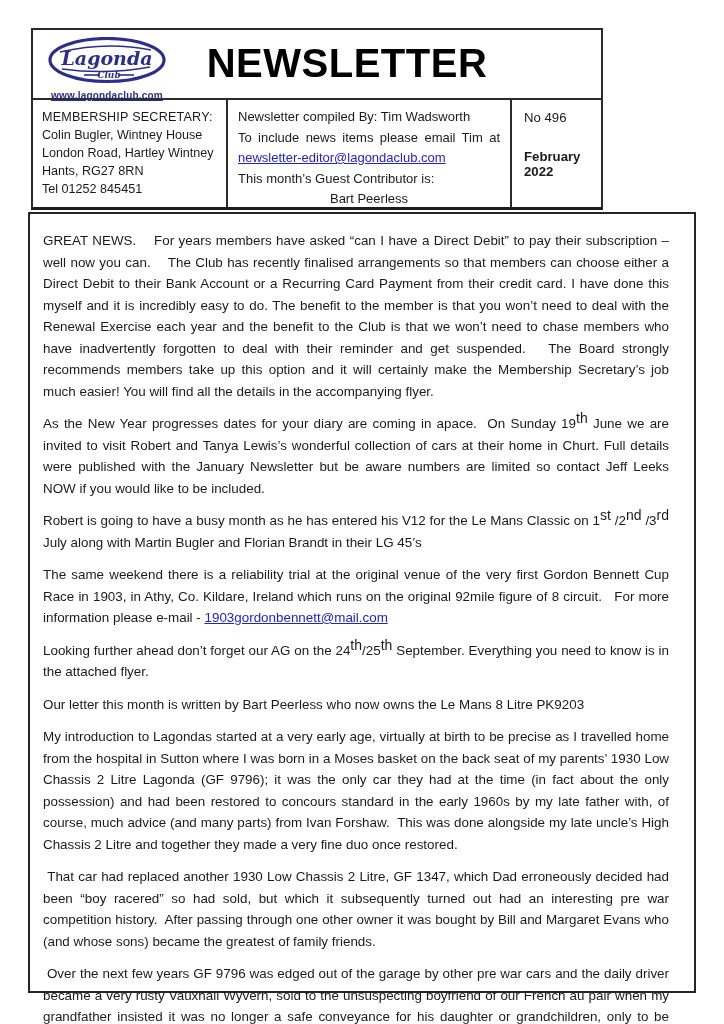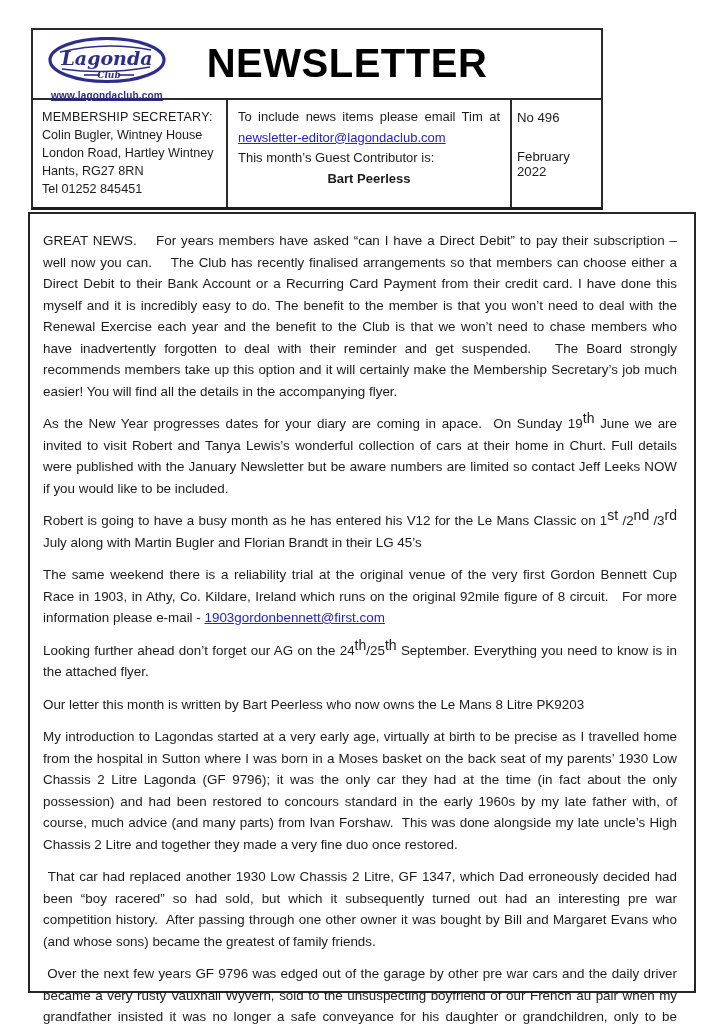--- a/index.html
+++ b/index.html
@@ -52,40 +52,40 @@
   .info-row {
     display: flex;
     border: 2px solid #2b2b2b;
     border-bottom: 3px solid #1c1c1c;
     height: 112px;
     background: #fff;
   }
   .cell { padding: 8px 9px; }
   .cell-membership { width: 193px; font-size: 12.6px; line-height: 18px; }
   .cell-editor { width: 284px; border-left: 2px solid #2b2b2b; font-size: 13px; line-height: 20.5px; padding: 7px 10px; }
-  .cell-issue { flex: 1; border-left: 2px solid #2b2b2b; font-size: 13.2px; padding: 10px 5px; }
+  .cell-issue { flex: 1; border-left: 2px solid #2b2b2b; font-size: 13.2px; padding: 10px 12px; }
 
   .membership-heading { letter-spacing: 0.2px; }
   .email-line { margin-top: 10px; }
   .email-label { font-weight: bold; }
   .link { color: #2222cc; text-decoration: underline; cursor: pointer; }
   .justify-last { text-align: justify; text-align-last: justify; }
-  .contributor { font-weight: bold; text-align: center; }
-  .issue-date { font-weight: normal; margin-top: 24px; }
+  .contributor { font-weight: normal; text-align: center; }
+  .issue-date { font-weight: bold; margin-top: 24px; }
 
   
   .body-box {
     position: absolute; left: 28px; top: 212px;
     width: 668px; height: 781px;
     border: 2px solid #262626;
     padding: 16px 13px 0 13px;
     background: #fff;
   }
   .para {
-    margin: 0 4px 11px 0;
+    margin: 0 12px 11px 0;
     text-align: justify;
     font-size: 13.4px;
     line-height: 21.5px;
   }
   .para sup { font-size: 14px; line-height: 0; vertical-align: super; }
 </style>
 </head>
 <body>
 
 <div class="header-wrap">
@@ -112,38 +112,39 @@
       <div>London Road, Hartley Wintney</div>
       <div>Hants, RG27 8RN</div>
       <div>Tel 01252 845451</div>
       <div class="email-line">
         <span class="email-label">email:</span>
         <a class="link" href="#">admin@lagondaclub.com</a>
       </div>
     </div>
 
     <div class="cell cell-editor">
+      <div>Newsletter compiled By:  Tim Wadsworth</div>
       <div class="justify-last">To include news items please email Tim at</div>
       <div><a class="link" href="#">newsletter-editor@lagondaclub.com</a></div>
       <div>This month’s Guest Contributor is:</div>
       <div class="contributor">Bart Peerless</div>
     </div>
 
     <div class="cell cell-issue">
       <div>No 496</div>
       <div class="issue-date">February 2022</div>
     </div>
   </div>
 </div>
 
 <div class="body-box">
   <div>
       <p class="para"><span>GREAT NEWS.&nbsp;&nbsp;&nbsp; For years members have asked “can I have a Direct Debit” to pay their subscription – well now you can.&nbsp;&nbsp;&nbsp; The Club has recently finalised arrangements so that members can choose either a Direct Debit to their Bank Account or a Recurring Card Payment from their credit card. I have done this myself and it is incredibly easy to do. The benefit to the member is that you won’t need to deal with the Renewal Exercise each year and the benefit to the Club is that we won’t need to chase members who have inadvertently forgotten to deal with their reminder and get suspended.&nbsp;&nbsp; The Board strongly recommends members take up this option and it will certainly make the Membership Secretary’s job much easier! You will find all the details in the accompanying flyer.</span></p>
       <p class="para"><span>As the New Year progresses dates for your diary are coming in apace.&nbsp; On Sunday 19</span><sup>th</sup><span> June we are invited to visit Robert and Tanya Lewis’s wonderful collection of cars at their home in Churt. Full details were published with the January Newsletter but be aware numbers are limited so contact Jeff Leeks NOW if you would like to be included.</span></p>
       <p class="para"><span>Robert is going to have a busy month as he has entered his V12 for the Le Mans Classic on 1</span><sup>st</sup><span> /2</span><sup>nd</sup><span> /3</span><sup>rd</sup><span> July along with Martin Bugler and Florian Brandt in their LG 45’s</span></p>
-      <p class="para"><span>The same weekend there is a reliability trial at the original venue of the very first Gordon Bennett Cup Race in 1903, in Athy, Co. Kildare, Ireland which runs on the original 92mile figure of 8 circuit.&nbsp;&nbsp; For more information please e-mail -&nbsp;</span><a href="#" class="link">1903gordonbennett@first.com</a></p>
+      <p class="para"><span>The same weekend there is a reliability trial at the original venue of the very first Gordon Bennett Cup Race in 1903, in Athy, Co. Kildare, Ireland which runs on the original 92mile figure of 8 circuit.&nbsp;&nbsp; For more information please e-mail -&nbsp;</span><a href="#" class="link">1903gordonbennett@mail.com</a></p>
       <p class="para"><span>Looking further ahead don’t forget our AG on the 24</span><sup>th</sup><span>/25</span><sup>th</sup><span> September. Everything you need to know is in the attached flyer.</span></p>
       <p class="para"><span>Our letter this month is written by Bart Peerless who now owns the Le Mans 8 Litre PK9203</span></p>
       <p class="para"><span>My introduction to Lagondas started at a very early age, virtually at birth to be precise as I travelled home from the hospital in Sutton where I was born in a Moses basket on the back seat of my parents’ 1930 Low Chassis 2 Litre Lagonda (GF 9796); it was the only car they had at the time (in fact about the only possession) and had been restored to concours standard in the early 1960s by my late father with, of course, much advice (and many parts) from Ivan Forshaw.&nbsp; This was done alongside my late uncle’s High Chassis 2 Litre and together they made a very fine duo once restored.</span></p>
       <p class="para"><span>&nbsp;That car had replaced another 1930 Low Chassis 2 Litre, GF 1347, which Dad erroneously decided had been “boy racered” so had sold, but which it subsequently turned out had an interesting pre war competition history.&nbsp; After passing through one other owner it was bought by Bill and Margaret Evans who (and whose sons) became the greatest of family friends.</span></p>
       <p class="para"><span>&nbsp;Over the next few years GF 9796 was edged out of the garage by other pre war cars and the daily driver became a very rusty Vauxhall Wyvern, sold to the unsuspecting boyfriend of our French au pair when my grandfather insisted it was no longer a safe conveyance for his daughter or grandchildren, only to be replaced by a Volkswagen Variant which rusted even faster and refused to start on damp mornings (we easily forget how awful some cars were then). The au pair’s boyfriend crashed the Vauxhall virtually immediately and put it out of its misery, which was probably a relief for everyone.</span></p>
     </div>
 </div>
 
 </body></html>

